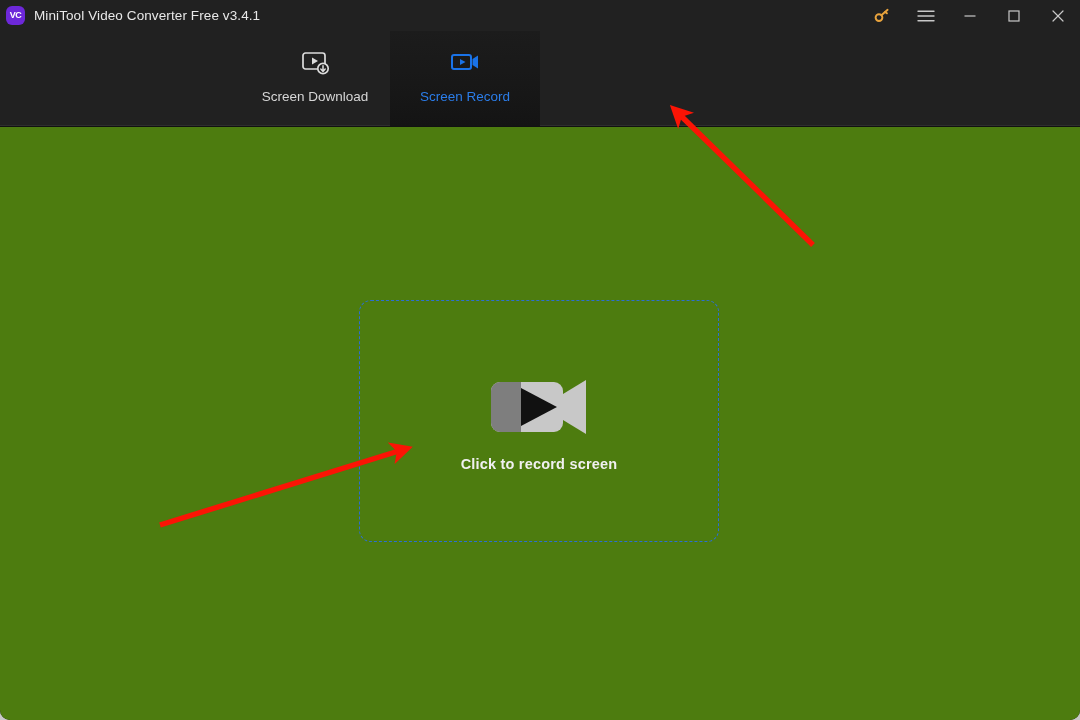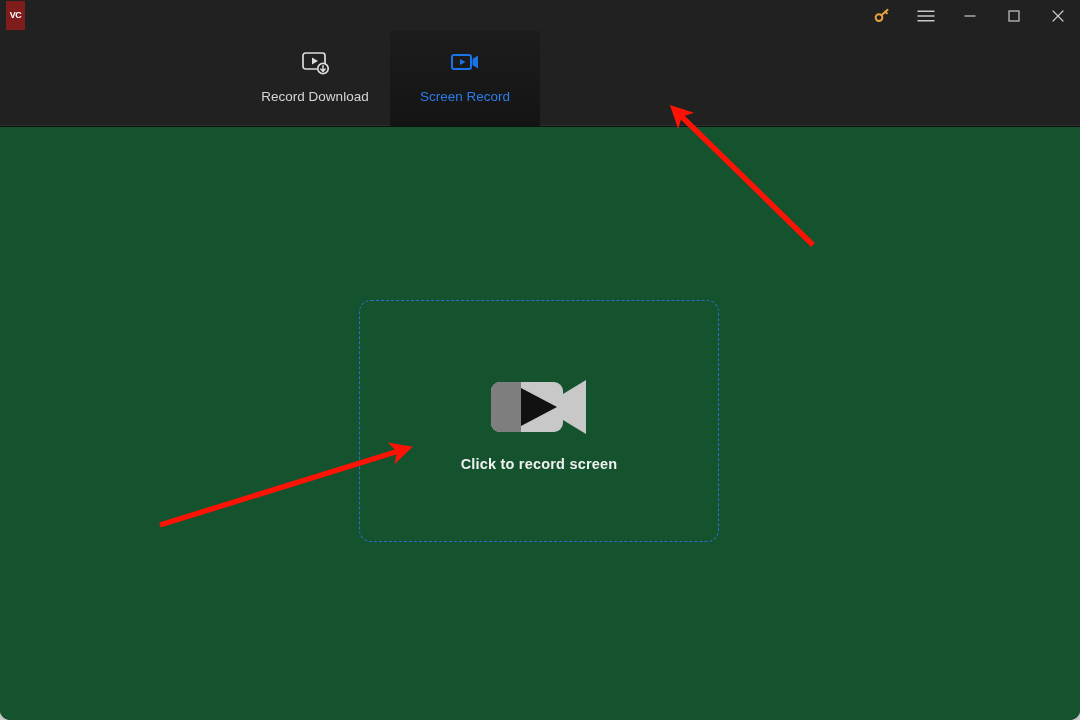--- a/index.html
+++ b/index.html
@@ -31,24 +31,24 @@
     width: 1080px;
     height: 31px;
     background: #212121;
     display: flex;
     align-items: center;
     box-sizing: border-box;
   }
 
   #app-logo {
     width: 19px;
-    height: 29px;
+    height: 19px;
     margin-left: 6px;
-    background: #7f1d1d;
-    border-radius: 0;
+    background: #6d28d9;
+    border-radius: 6px;
     display: flex;
     align-items: center;
     justify-content: center;
     flex: none;
   }
   #app-logo .vc {
     color: #ffffff;
     font-size: 9px;
     font-weight: bold;
     font-family: "Liberation Sans", sans-serif;
@@ -123,21 +123,21 @@
     white-space: nowrap;
   }
   .tab.active .tab-label { color: #2b7de9; }
 
   
   #content {
     position: absolute;
     left: 0; top: 127px;
     width: 1080px;
     height: 593px;
-    background: #14532d;
+    background: #4d7c0f;
   }
 
   #drop-zone {
     position: absolute;
     left: 359px;
     top: 173px;
     width: 360px;
     height: 242px;
     border: 1.5px dashed #2b6fd4;
     border-radius: 12px;
@@ -177,20 +177,21 @@
 </style>
 </head>
 <body>
 
 <div id="app-window">
 
   <div id="title-bar">
     <div id="app-logo">
       <span class="vc">VC</span>
     </div>
+    <div id="app-title">MiniTool Video Converter Free v3.4.1</div>
 
     <div id="window-controls">
       <div class="win-btn" title="Register">
         <svg width="17" height="17" viewBox="0 0 17 17">
           <circle cx="5" cy="10.6" r="3.4" fill="none" stroke="#e8a33d" stroke-width="1.9"></circle>
           <path d="M7.4 8.3 L13.6 2.8" stroke="#e8a33d" stroke-width="1.9" stroke-linecap="round"></path>
           <path d="M11.2 4.9 L12.9 6.3" stroke="#e8a33d" stroke-width="1.9" stroke-linecap="round"></path>
         </svg>
       </div>
       <div class="win-btn" title="Menu">
@@ -229,21 +230,21 @@
 
       <div class="tab">
         <div class="tab-icon">
           <svg width="34" height="30" viewBox="0 0 34 30">
             <rect x="5" y="5" width="22" height="16" rx="2.5" fill="none" stroke="#dcdcdc" stroke-width="1.7"></rect>
             <path d="M14 9.5 L20 13 L14 16.5 Z" fill="#dcdcdc"></path>
             <circle cx="25" cy="20.5" r="5.2" fill="#1d1d1d" stroke="#dcdcdc" stroke-width="1.7"></circle>
             <path d="M25 17.8 V23.2 M22.8 21.1 L25 23.4 L27.2 21.1" fill="none" stroke="#dcdcdc" stroke-width="1.5" stroke-linecap="round" stroke-linejoin="round"></path>
           </svg>
         </div>
-        <div class="tab-label">Record Download</div>
+        <div class="tab-label">Screen Download</div>
       </div>
 
       <div class="tab active">
         <div class="tab-icon">
           <svg width="34" height="30" viewBox="0 0 34 30">
             <rect x="4" y="7" width="19" height="14" rx="2" fill="none" stroke="#1a73e8" stroke-width="2"></rect>
             <path d="M12 11 L17.5 14 L12 17 Z" fill="#1a73e8"></path>
             <path d="M24.5 11 L30 7.5 V20.5 L24.5 17 Z" fill="#1a73e8"></path>
           </svg>
         </div>

